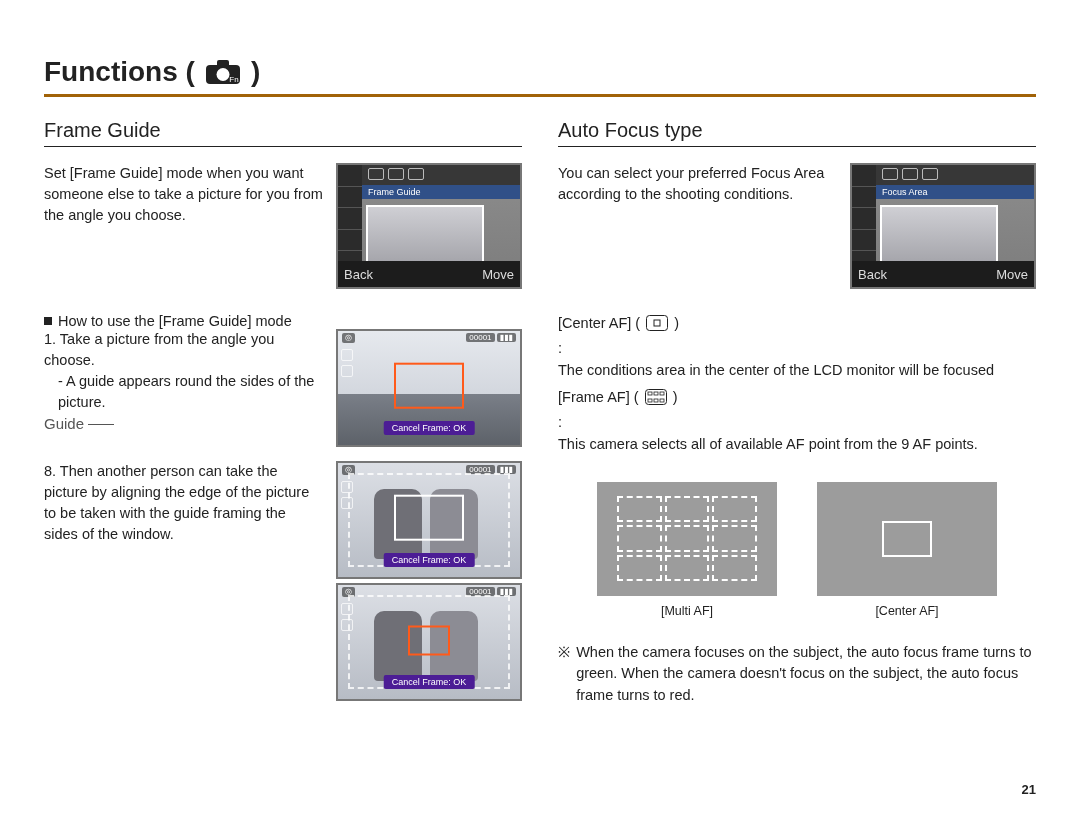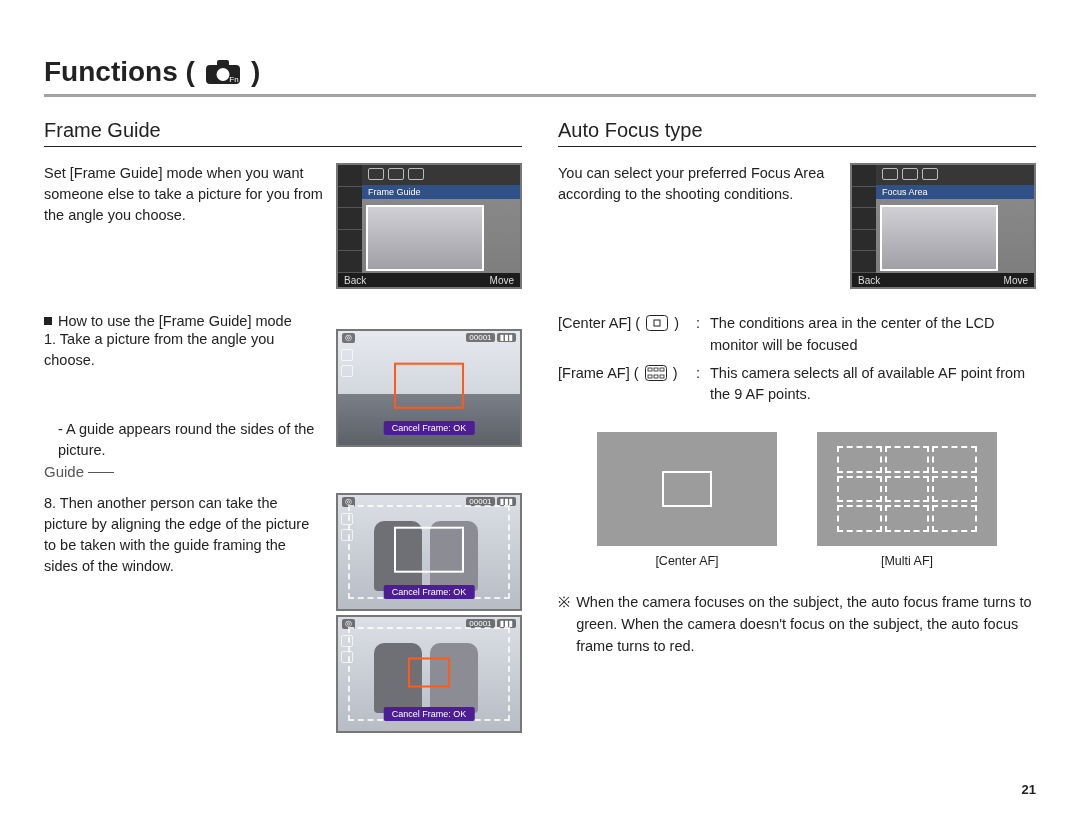--- a/index.html
+++ b/index.html
@@ -9,21 +9,21 @@
     background: #fff;
     font-family: Arial, Helvetica, sans-serif;
     color: #222;
     padding: 56px 44px 0 44px;
     position: relative;
   }
   .title-row {
     display: flex;
     align-items: center;
     gap: 10px;
-    border-bottom: 3px solid #a3a3a3;
+    border-bottom: 3px solid #a16207;
     padding-bottom: 6px;
     margin-bottom: 22px;
   }
   .title-text { font-size: 28px; font-weight: 700; }
   .camera-icon-wrap { display:inline-flex; align-items:center; }
   .columns {
     display: flex;
     gap: 36px;
   }
   .col { flex: 1 1 0; }
@@ -59,29 +59,29 @@
   .menu-thumb .label {
     position:absolute; left:24px; right:0; top:20px;
     background:#305088; color:#fff; font-size:9px; padding:2px 6px;
   }
   .menu-thumb .preview {
     position:absolute; left:28px; top:40px; width:118px; height:66px;
     border:2px solid #fff;
     background: linear-gradient(#cfcfd4,#a0a0a6);
   }
   .menu-thumb .footer {
-    position:absolute; left:0; right:0; bottom:0; height:14px;
-    background:#1c1c1c; color:#ddd; font-size:10px;
+    position:absolute; left:0; right:0; bottom:0; height:26px;
+    background:#1c1c1c; color:#ddd; font-size:13px;
     display:flex; justify-content:space-between; padding:0 6px; align-items:center;
   }
   .howto-title { font-size:14.5px; margin-bottom:0; }
   .howto-title .sq { display:inline-block; width:8px; height:8px; background:#222; margin-right:6px; vertical-align:1px; }
   .step-row { display:flex; gap:14px; align-items:flex-start; margin-bottom:10px; }
   .step-text { flex:1; font-size:14.5px; line-height:1.45; }
-  .step-text .indent { padding-left:14px; display:block;margin-top:48px; }
+  .step-text .indent { padding-left:14px; display:block; }
   .guide-label { font-size:15px; text-align:left; color:#555; }
   .guide-line { display:inline-block; width:26px; border-top:1px solid #555; vertical-align:4px; }
   .photo-thumb {
     width: 186px; height: 118px;
     border: 2px solid #777;
     background:#b9bdc3;
     position:relative; overflow:hidden; flex-shrink:0;
     margin-bottom:4px;
   }
   .photo-thumb .statusbar {
@@ -113,21 +113,21 @@
   }
   .scene-beach { background: linear-gradient(#e6e9ee 0%, #d3d7de 55%, #7a7f88 55%, #5d6269 100%); }
   .scene-couple { background: linear-gradient(#dcdfe5,#b7bcc5); }
   .scene-couple::after, .scene-couple::before {
     content:""; position:absolute; bottom:18px; width:48px; height:70px;
     background:#6f6f76; border-radius:10px 10px 4px 4px;
   }
   .scene-couple::before { left:36px; }
   .scene-couple::after { left:92px; background:#8c8c94; }
   .af-table { font-size:14.5px; line-height:1.5; margin-bottom:26px; }
-  .af-table .row { display:flex; margin-bottom:6px; }
+  .af-table .row { display:flex; margin-bottom:6px;flex-direction:column; }
   .af-table .key { width:138px; flex-shrink:0; }
   .af-table .colon { width:14px; }
   .af-table .desc { flex:1; }
   .af-icon { display:inline-block; vertical-align:-3px; margin:0 2px; }
   .af-diagrams { display:flex; gap:40px; justify-content:center; margin-bottom:24px; }
   .af-diag { text-align:center; }
   .af-box {
     width: 180px; height: 114px; background:#9c9c9c;
     position:relative; margin-bottom:8px;
   }
@@ -316,39 +316,39 @@
           <span>)</span>
         </div>
         <div class="colon">:</div>
         <div class="desc">This camera selects all of available AF point from the 9 AF points.</div>
       </div>
     </div>
 
     <div class="af-diagrams">
       <div class="af-diag">
         <div class="af-box">
-            <div class="af-center-rect"></div>
-          </div>
-        <div class="af-caption">[Center AF]</div>
+          <div class="af-multi-grid">
+            <div></div>
+              <div></div>
+              <div></div>
+            <div></div>
+              <div></div>
+              <div></div>
+            <div></div>
+              <div></div>
+              <div></div>
+          </div>
+        </div>
+        <div class="af-caption">[Multi AF]</div>
       </div>
       <div class="af-diag">
         <div class="af-box">
-          <div class="af-multi-grid">
-            <div></div>
-              <div></div>
-              <div></div>
-            <div></div>
-              <div></div>
-              <div></div>
-            <div></div>
-              <div></div>
-              <div></div>
-          </div>
-        </div>
-        <div class="af-caption">[Multi AF]</div>
+            <div class="af-center-rect"></div>
+          </div>
+        <div class="af-caption">[Center AF]</div>
       </div>
     </div>
 
     <div class="note-row">
       <span class="note-mark">※</span>
       <span>When the camera focuses on the subject, the auto focus frame turns to green. When the camera doesn't focus on the subject, the auto focus frame turns to red.</span>
     </div>
   </div>
 </div>
 

